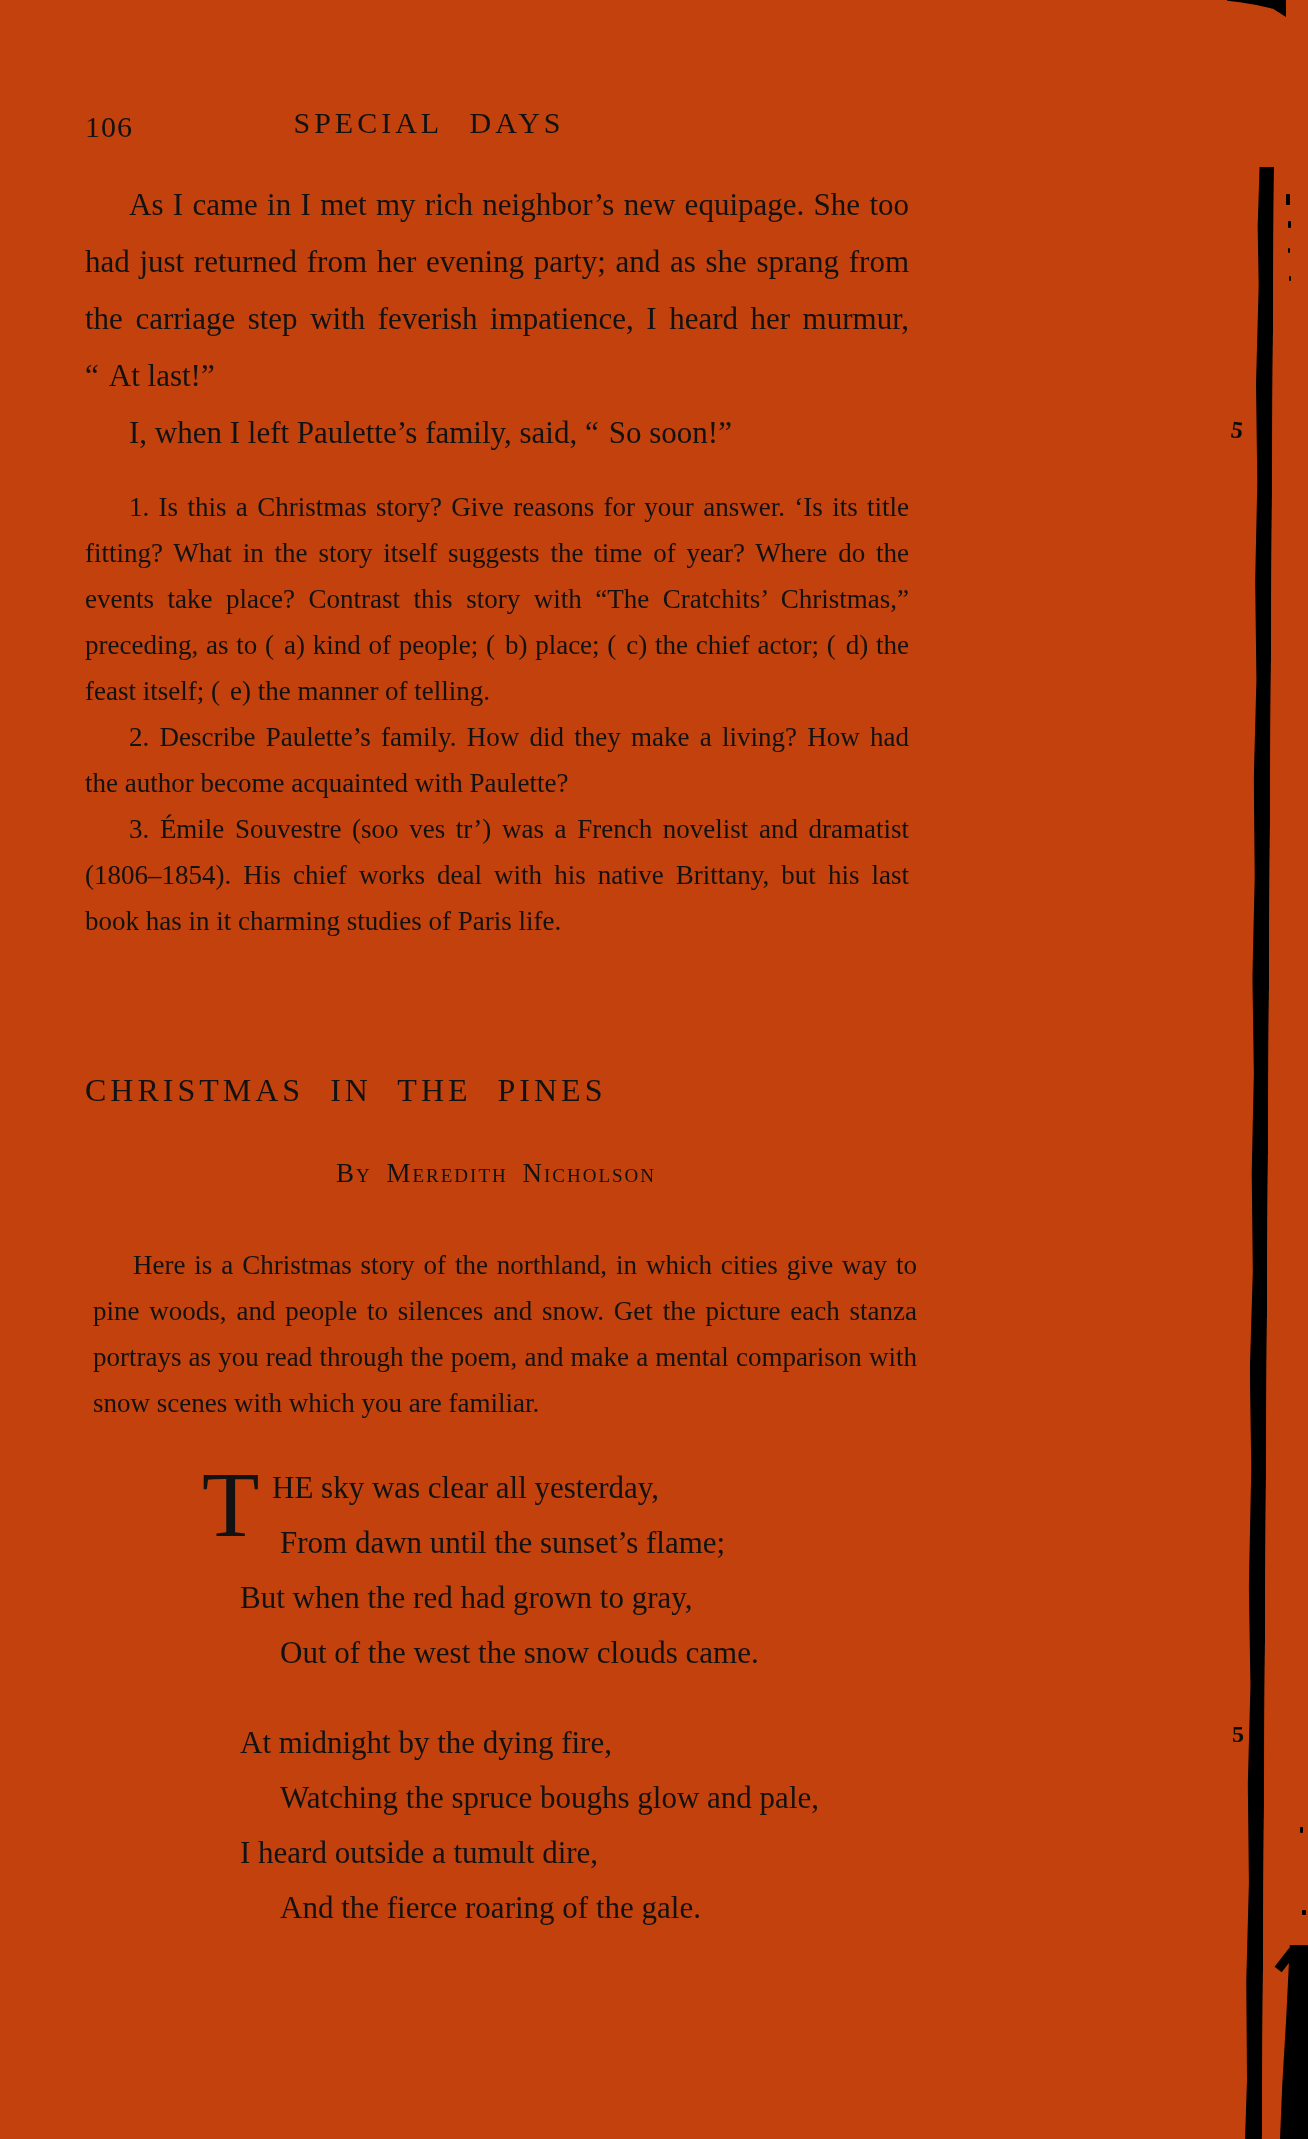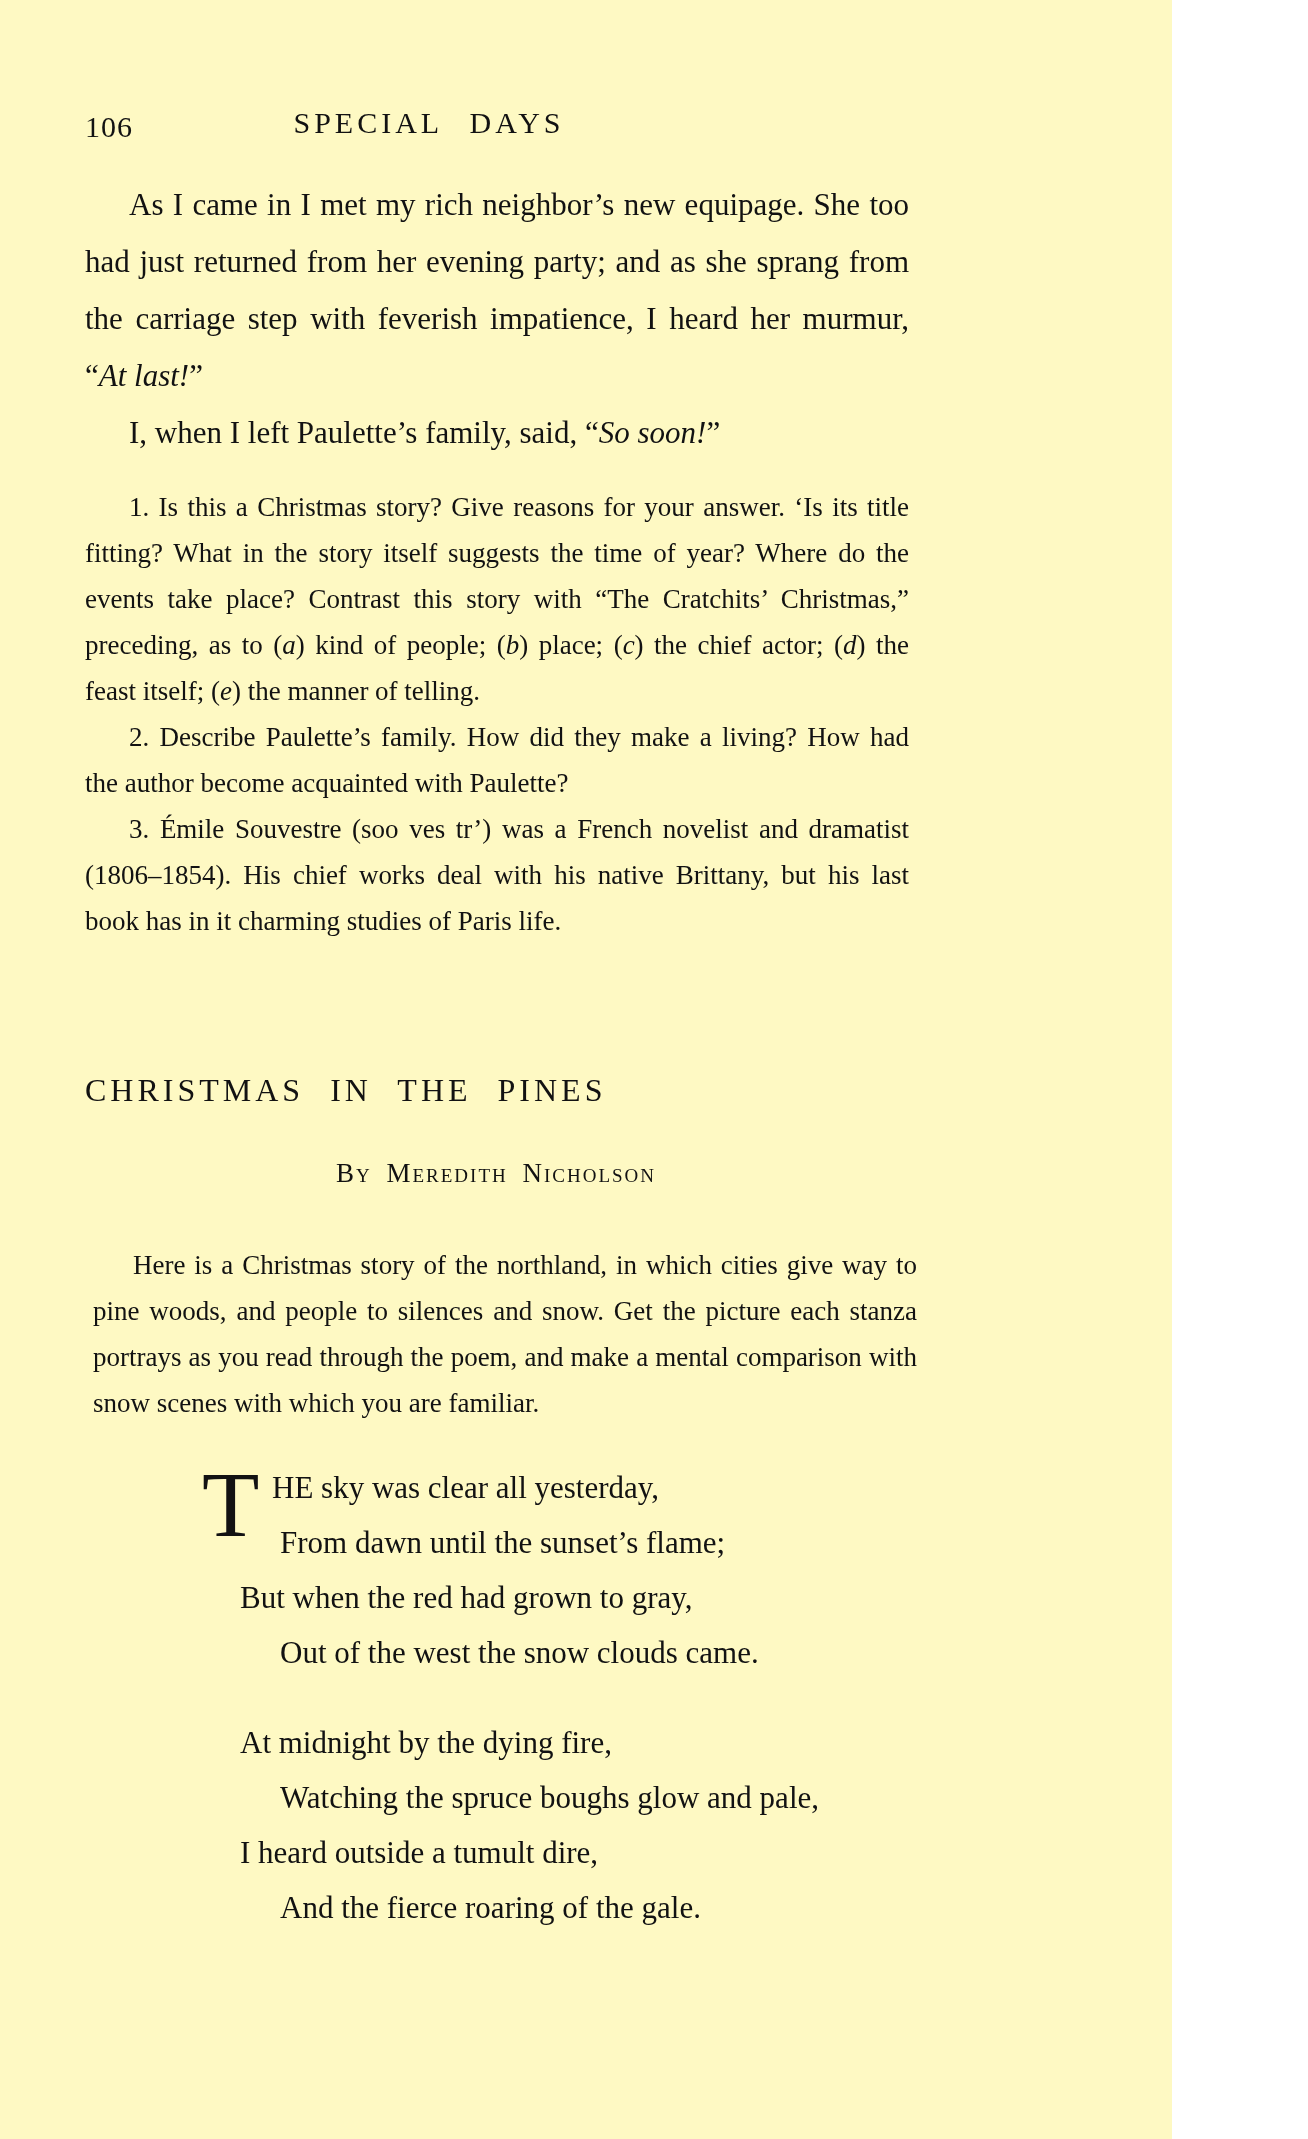--- a/index.html
+++ b/index.html
@@ -1,21 +1,21 @@
 <!DOCTYPE html>
 <html><head>
 <meta charset="utf-8">
 <style>
   html,body{margin:0;padding:0;background:#ffffff;}
   .page{
-    position:relative;width:1172px;height:2139px;background:#fef9c3;
+    position:relative;width:1308px;height:2139px;background:#c2410c;
     color:#121212;font-family:"Liberation Serif","DejaVu Serif",serif;
     overflow:hidden;
   }
-  .it{font-style:italic;}
+  .it{margin-left:10px;}
 
   
   .running-head{position:absolute;top:106px;left:85px;width:824px;height:40px;}
   .folio{position:absolute;left:0;top:4px;font-size:30px;letter-spacing:1px;}
   .head-title{position:absolute;left:0;right:136px;top:0;text-align:center;
     font-size:30px;letter-spacing:4px;word-spacing:16px;}
 
   
   .story{position:absolute;left:85px;width:824px;margin:0;font-size:31px;line-height:57px;}
   .para1{top:176px;text-indent:44px;text-align:justify;}

